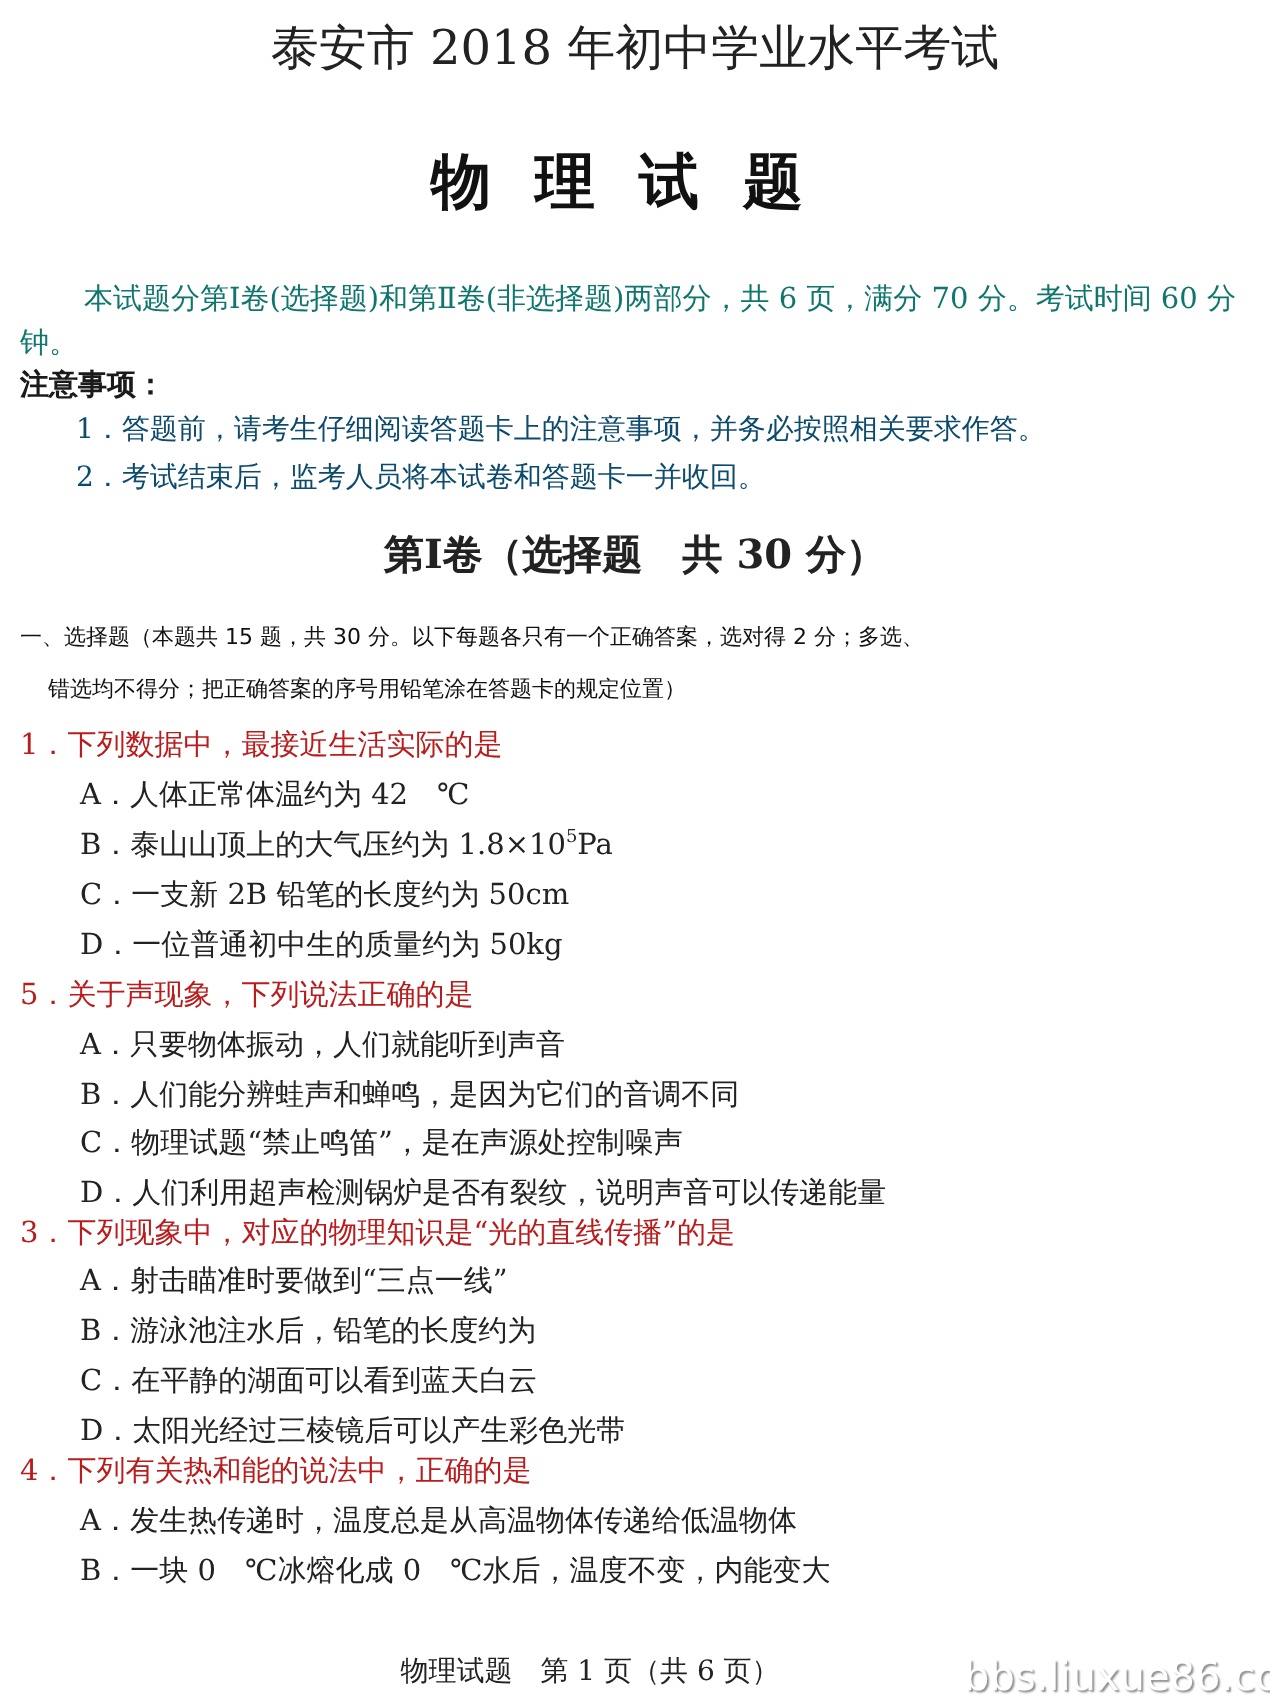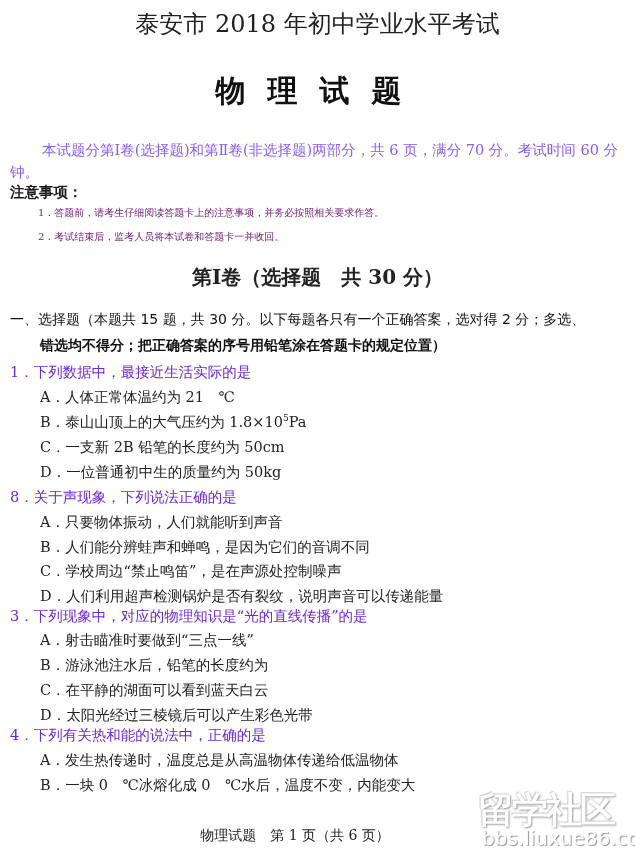--- a/index.html
+++ b/index.html
@@ -6,29 +6,29 @@
   body {
     width: 635px; height: 854px; position: relative; overflow: hidden;
     font-family: "DejaVu Serif", "Liberation Serif", serif;
     color: #1a1a1a;
   }
   .abs { position: absolute; white-space: nowrap; }
 
   .exam-title { left: 0; width: 635px; top: 8px; text-align: center; font-size: 24px; color: #222; }
   .subject-title { left: 0; width: 635px; top: 71px; text-align: center; font-size: 30px; font-weight: bold; letter-spacing: 22px; padding-left: 4px; box-sizing: border-box; color: #111; font-family: "DejaVu Sans", "Liberation Sans", sans-serif; }
 
-  .intro { left: 10px; width: 612px; top: 139px; font-size: 14.5px; line-height: 22px; white-space: normal; text-indent: 32px; color: #8b5cf6; }
+  .intro { left: 10px; width: 612px; top: 139px; font-size: 14.5px; line-height: 22px; white-space: normal; text-indent: 32px; color: #0f766e; }
   .notice-head { left: 10px; top: 183px; font-size: 14.5px; font-weight: bold; font-family: "DejaVu Sans", "Liberation Sans", sans-serif; text-align: right; }
-  .notice-item { left: 38px; font-size: 10px; color: #701a75; }
+  .notice-item { left: 38px; font-size: 14px; color: #0c4a6e; }
 
   .part-title { left: 0; width: 635px; top: 264px; text-align: center; font-size: 20px; color: #222; font-weight: bold; }
 
-  .section-line { font-size: 14px; font-family: "DejaVu Sans", "Liberation Sans", sans-serif; color: #111; }
+  .section-line { font-size: 11px; font-family: "DejaVu Sans", "Liberation Sans", sans-serif; color: #111; }
 
-  .q-stem { left: 10px; font-size: 14.5px; color: #6d28d9; }
+  .q-stem { left: 10px; font-size: 14.5px; color: #b91c1c; }
   .q-opt { left: 40px; font-size: 14.5px; color: #222; }
 
   .footer { left: 0; width: 590px; top: 827px; text-align: center; font-size: 14px; color: #222; }
 
   .watermark { left: 478px; top: 786px; width: 150px; height: 64px; }
   .wm-main { position: absolute; left: 0; top: 0; font-size: 36px; font-weight: bold; color: #ffffff; letter-spacing: -2px;
     font-family: "DejaVu Sans", "Liberation Sans", sans-serif;
     text-shadow: 1px 1px 2px #9a9a9a, -1px -1px 1px #cfcfcf; }
   .wm-sub { position: absolute; left: 4px; top: 40px; font-size: 20px; color: #ffffff;
     font-family: "DejaVu Sans", "Liberation Sans", sans-serif;
@@ -45,51 +45,50 @@
 
   <div class="abs intro">本试题分第Ⅰ卷(选择题)和第Ⅱ卷(非选择题)两部分，共 6 页，满分 70 分。考试时间 60 分钟。</div>
 
   <div class="abs notice-head">注意事项：</div>
   <div class="abs notice-item" style="top:206px">1．答题前，请考生仔细阅读答题卡上的注意事项，并务必按照相关要求作答。</div>
   <div class="abs notice-item" style="top:230px">2．考试结束后，监考人员将本试卷和答题卡一并收回。</div>
 
   <div class="abs part-title">第Ⅰ卷（选择题　共 30 分）</div>
 
   <div class="abs section-line" style="left:10px; top:311px;">一、选择题（本题共 15 题，共 30 分。以下每题各只有一个正确答案，选对得 2 分；多选、</div>
-  <div class="abs section-line" style="left:40px; top:337px;font-weight:bold;">错选均不得分；把正确答案的序号用铅笔涂在答题卡的规定位置）</div>
+  <div class="abs section-line" style="left:24px; top:337px;">错选均不得分；把正确答案的序号用铅笔涂在答题卡的规定位置）</div>
 
   <div>
     <div class="abs q-stem" style="top:363px">1．下列数据中，最接近生活实际的是</div>
-    <div class="abs q-opt" style="top:388px">A．人体正常体温约为 21　℃</div>
+    <div class="abs q-opt" style="top:388px">A．人体正常体温约为 42　℃</div>
     <div class="abs q-opt" style="top:413px"><span>B．泰山山顶上的大气压约为 1.8×10</span><sup>5</sup><span>Pa</span></div>
     <div class="abs q-opt" style="top:438px">C．一支新 2B 铅笔的长度约为 50cm</div>
     <div class="abs q-opt" style="top:463px">D．一位普通初中生的质量约为 50kg</div>
   </div>
 
   <div>
-    <div class="abs q-stem" style="top:488px">8．关于声现象，下列说法正确的是</div>
+    <div class="abs q-stem" style="top:488px">5．关于声现象，下列说法正确的是</div>
     <div class="abs q-opt" style="top:513px">A．只要物体振动，人们就能听到声音</div>
     <div class="abs q-opt" style="top:538px">B．人们能分辨蛙声和蝉鸣，是因为它们的音调不同</div>
-    <div class="abs q-opt" style="top:562px">C．学校周边“禁止鸣笛”，是在声源处控制噪声</div>
+    <div class="abs q-opt" style="top:562px">C．物理试题“禁止鸣笛”，是在声源处控制噪声</div>
     <div class="abs q-opt" style="top:587px">D．人们利用超声检测锅炉是否有裂纹，说明声音可以传递能量</div>
   </div>
 
   <div>
     <div class="abs q-stem" style="top:607px">3．下列现象中，对应的物理知识是“光的直线传播”的是</div>
     <div class="abs q-opt" style="top:631px">A．射击瞄准时要做到“三点一线”</div>
     <div class="abs q-opt" style="top:656px">B．游泳池注水后，铅笔的长度约为</div>
     <div class="abs q-opt" style="top:681px">C．在平静的湖面可以看到蓝天白云</div>
     <div class="abs q-opt" style="top:706px">D．太阳光经过三棱镜后可以产生彩色光带</div>
   </div>
 
   <div>
     <div class="abs q-stem" style="top:726px">4．下列有关热和能的说法中，正确的是</div>
     <div class="abs q-opt" style="top:751px">A．发生热传递时，温度总是从高温物体传递给低温物体</div>
     <div class="abs q-opt" style="top:776px">B．一块 0　℃冰熔化成 0　℃水后，温度不变，内能变大</div>
   </div>
 
   <div class="abs footer">物理试题　第 1 页（共 6 页）</div>
 
   <div class="abs watermark">
-    <div class="wm-main">留学社区</div>
     <div class="wm-sub">bbs.liuxue86.com</div>
   </div>
 </div>
 
 </body></html>

